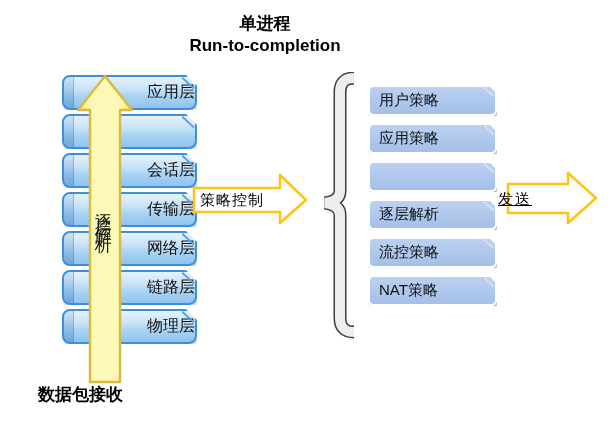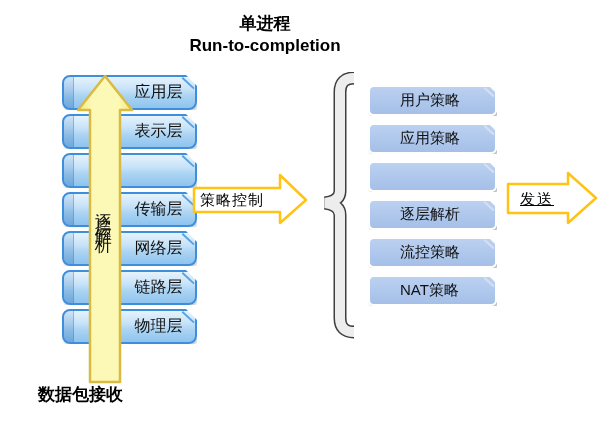--- a/index.html
+++ b/index.html
@@ -29,81 +29,81 @@
     content:''; position:absolute; left:0; top:0; bottom:0; width:9px;
     background:linear-gradient(180deg,rgba(110,165,220,.18),rgba(60,125,190,.38));
     border-right:1px solid rgba(70,135,200,.45);
     border-radius:6px 0 0 6px;
   }
   .layer-box .fold{ 
     position:absolute; top:0px; right:-4px; width:16px; height:2px;
     background:#5AA3E2; transform:rotate(43deg); transform-origin:left top;
   }
   .layer-box .lbl{
-    display:block; padding-left:58px; text-align:center;
+    display:block; padding-left:58px; text-align:right;
     font-size:16px; line-height:30px; color:#111;
   }
 
   
   #up-arrow{position:absolute; left:74px; top:74px;}
   #up-arrow-label{
     position:absolute; left:94px; top:199px;
     writing-mode:vertical-rl; text-orientation:upright;
     font-size:17px; letter-spacing:8px; line-height:1.05; color:#111;
   }
   #bottom-label{position:absolute; left:38px; top:383px; font-size:17px; font-weight:bold;}
 
   
   #policy-arrow{position:absolute; left:192px; top:172px;}
   #policy-arrow-label{position:absolute; left:200px; top:191px; font-size:15px; letter-spacing:1px;}
   #send-arrow{position:absolute; left:506px; top:170px;}
-  #send-arrow-label{position:absolute; left:520px; top:190px; font-size:15px; letter-spacing:2px;text-decoration:underline;}
+  #send-arrow-label{position:absolute; left:498px; top:190px; font-size:15px; letter-spacing:2px;text-decoration:underline;}
 
   
   #brace{position:absolute; left:316px; top:72px;}
 
   
   #policy-stack{position:absolute; left:368px; top:85px; width:129px;}
   .policy-box{
     position:relative; box-sizing:border-box;
     width:129px; height:31px; margin-bottom:7px;
     background:linear-gradient(180deg,#BCD1F1 0%,#AEC7EC 55%,#A5BfE8 100%);
     border:2px solid #ffffff; border-radius:6px;
     clip-path:polygon(0 0, calc(100% - 9px) 0, 100% 9px, 100% 100%, 0 100%);
     box-shadow:2px 2px 3px rgba(130,130,130,.55);
   }
   .policy-box .fold{
     position:absolute; top:0; right:-3px; width:13px; height:2px;
     background:#D4DfF2; transform:rotate(43deg); transform-origin:left top;
   }
   .policy-box .lbl{
-    display:block; padding-left:9px; font-size:15px; line-height:26px; color:#111;margin-left:21px;
+    display:block; padding-left:9px; font-size:15px; line-height:26px; color:#111;
   }
 </style>
 </head>
 <body>
 
 <div id="canvas">
 
   <div id="title">
     <div class="t1">单进程</div>
     <div class="t2">Run-to-completion</div>
   </div>
 
   <div id="layer-stack">
       <div class="layer-box">
         <span class="fold"></span>
         <span class="lbl">应用层</span>
       </div>
       <div class="layer-box">
         <span class="fold"></span>
-        <span class="lbl">表示层</span>
       </div>
       <div class="layer-box">
         <span class="fold"></span>
+        <span class="lbl">会话层</span>
       </div>
       <div class="layer-box">
         <span class="fold"></span>
         <span class="lbl">传输层</span>
       </div>
       <div class="layer-box">
         <span class="fold"></span>
         <span class="lbl">网络层</span>
       </div>
       <div class="layer-box">

